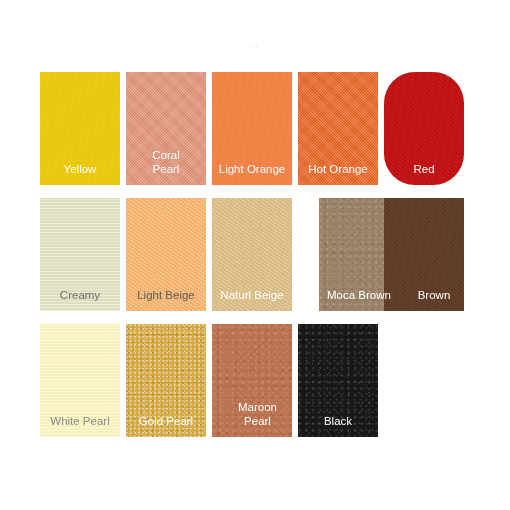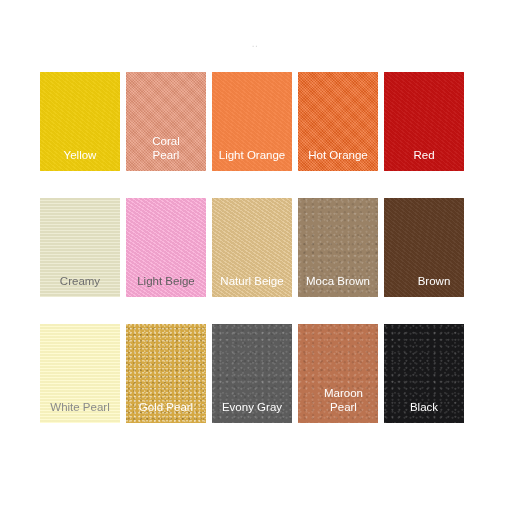--- a/index.html
+++ b/index.html
@@ -48,21 +48,21 @@
     display: grid;
     grid-template-columns: repeat(5, 80px);
     grid-template-rows: repeat(3, 113px);
     column-gap: 6px;
     row-gap: 13px;
   }
 
   .swatch {
     position: relative;
     width: 80px;
-    height: 99px;
+    height: 113px;
     box-sizing: border-box;
     overflow: hidden;
   }
 
   
   .swatch .grain {
     position: absolute;
     inset: 0;
     pointer-events: none;
   }
@@ -149,56 +149,52 @@
 Pearl</div>
       </div>
       <div class="swatch tex-flat" style="background: rgb(245, 131, 69);">
         <div class="grain"></div>
         <div class="swatch-label" style="color: rgb(255, 255, 255);">Light Orange</div>
       </div>
       <div class="swatch tex-weave" style="background: rgb(238, 103, 35);">
         <div class="grain"></div>
         <div class="swatch-label" style="color: rgb(255, 255, 255);">Hot Orange</div>
       </div>
-      <div class="swatch tex-flat" style="background: rgb(194, 17, 17);">
+      <div class="swatch tex-flat" style="background: rgb(194, 17, 17); border-radius: 31px;">
         <div class="grain"></div>
         <div class="swatch-label" style="color: rgb(255, 255, 255);">Red</div>
       </div>
       <div class="swatch tex-lines" style="background: rgb(231, 229, 198);">
         <div class="grain"></div>
         <div class="swatch-label" style="color: rgb(110, 110, 110);">Creamy</div>
       </div>
-      <div class="swatch tex-diag" style="background: #f9a8d4;">
+      <div class="swatch tex-diag" style="background: #fdba74;">
         <div class="grain"></div>
         <div class="swatch-label" style="color: rgb(95, 95, 95);">Light Beige</div>
       </div>
       <div class="swatch tex-diag" style="background: rgb(224, 193, 137);">
         <div class="grain"></div>
         <div class="swatch-label" style="color: rgb(255, 255, 255);">Naturl Beige</div>
       </div>
-      <div class="swatch tex-pebble" style="background: rgb(154, 130, 102);">
+      <div class="swatch tex-pebble" style="background: rgb(154, 130, 102); margin-left: 21px;">
         <div class="grain"></div>
         <div class="swatch-label" style="color: rgb(255, 255, 255);">Moca Brown</div>
       </div>
       <div class="swatch tex-flat" style="background: rgb(94, 59, 36);">
         <div class="grain"></div>
         <div class="swatch-label" style="color: rgb(255, 255, 255); margin-left: 20px;">Brown</div>
       </div>
       <div class="swatch tex-lines" style="background: #fef9c3;">
         <div class="grain"></div>
         <div class="swatch-label" style="color: rgb(138, 138, 138);">White Pearl</div>
       </div>
       <div class="swatch tex-sparkle" style="background: rgb(212, 168, 67);">
         <div class="grain"></div>
         <div class="swatch-label" style="color: rgb(255, 255, 255);">Gold Pearl</div>
       </div>
-      <div class="swatch tex-pebble" style="background: rgb(92, 92, 92);">
-        <div class="grain"></div>
-        <div class="swatch-label" style="color: rgb(255, 255, 255);">Evony Gray</div>
-      </div>
       <div class="swatch tex-pebble" style="background: rgb(187, 115, 80);">
         <div class="grain"></div>
         <div class="swatch-label" style="color: rgb(255, 255, 255); padding-left: 11px;">Maroon Pearl</div>
       </div>
       <div class="swatch tex-pebble" style="background: rgb(24, 24, 26);">
         <div class="grain"></div>
         <div class="swatch-label" style="color: rgb(255, 255, 255);">Black</div>
       </div>
     </div>
 

